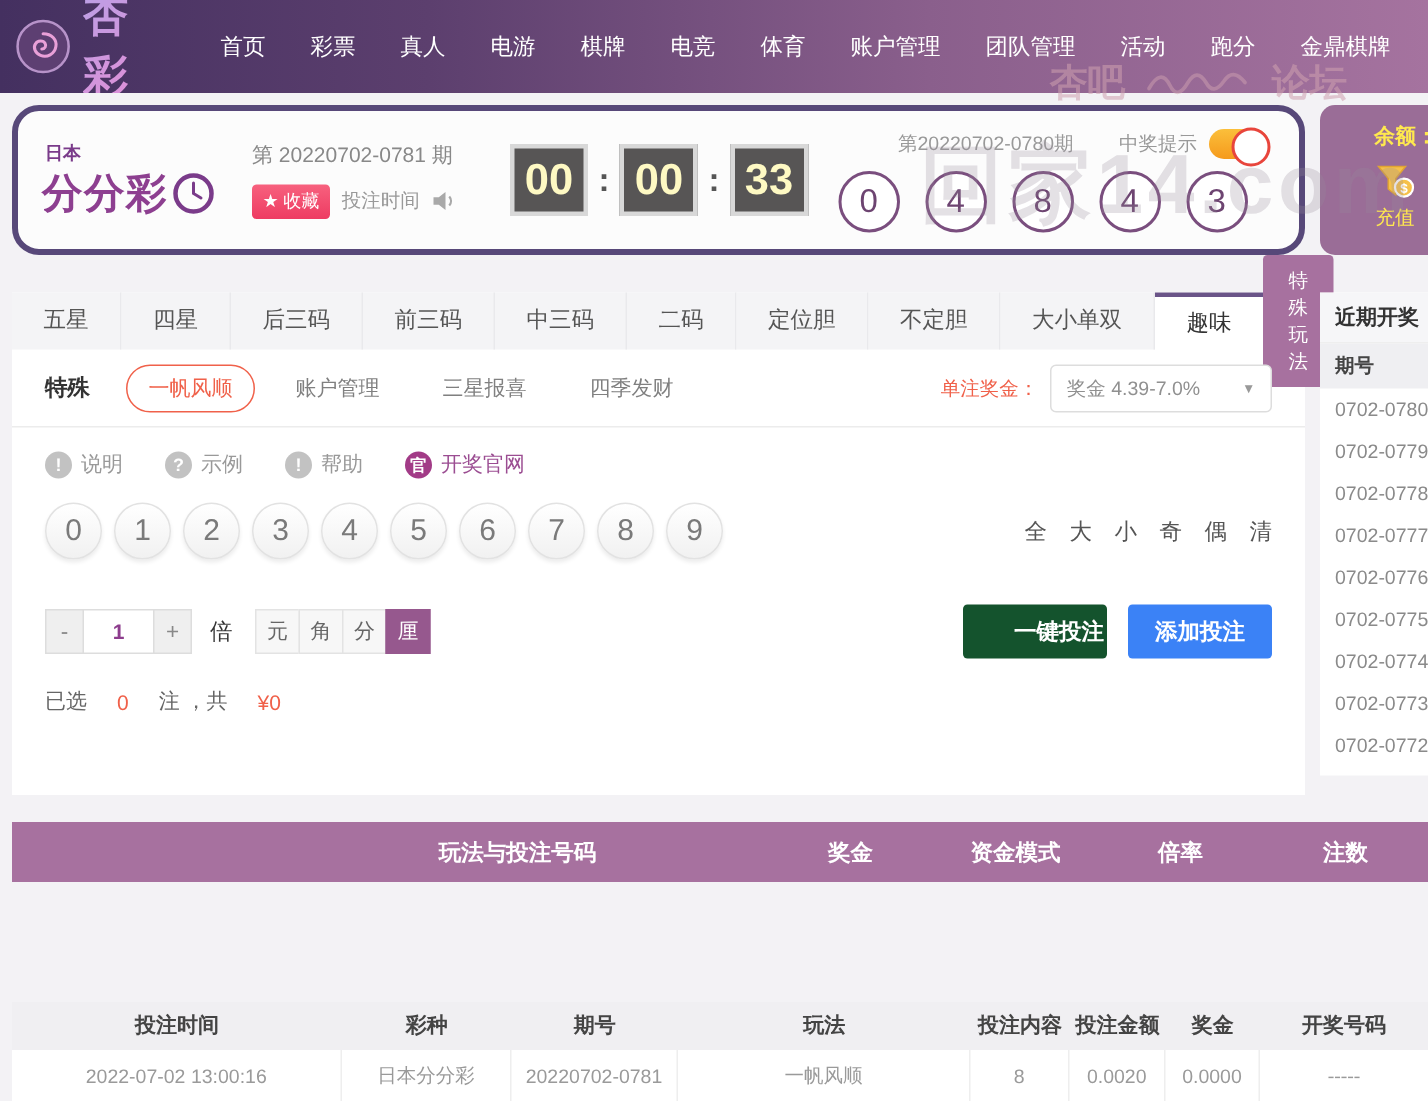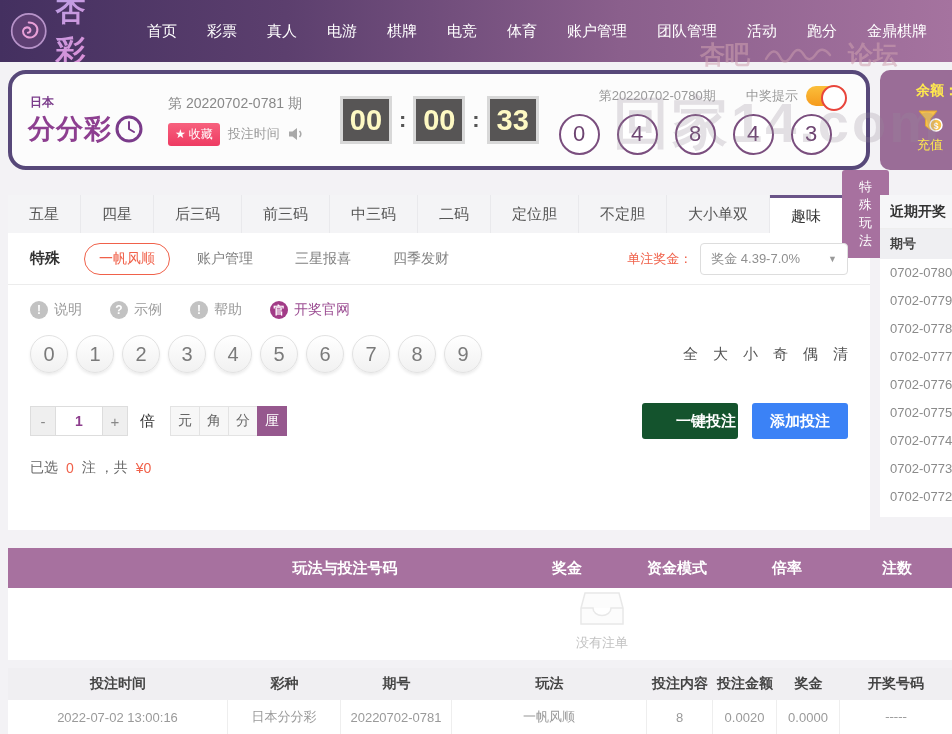--- a/index.html
+++ b/index.html
@@ -101,21 +101,21 @@
   .times{color:#333;font-size:15px;margin:0 16px 0 12px;}
   .units{display:flex;}
   .unit{width:30px;height:30px;border:1px solid #e3e3e3;background:#f7f7f7;color:#666;font-size:14px;
     display:flex;align-items:center;justify-content:center;cursor:pointer;margin-left:-1px;}
   .unit.active{background:#96588e;border-color:#96588e;color:#fff;}
   .actions{margin-left:auto;display:flex;gap:14px;}
   .qbet,.abet{width:96px;height:36px;border:none;color:#fff;font-size:15px;font-weight:bold;
     border-radius:3px;cursor:pointer;font-family:inherit;}
   .qbet{background:#14532d;padding-left:32px;}
   .abet{background:#3b82f6;}
-  .sumrow{display:flex;align-items:center;gap:8px;padding:0 22px;margin-top:20px;font-size:14px;color:#666;}
+  .sumrow{display:flex;align-items:center;gap:20px;padding:0 22px;margin-top:20px;font-size:14px;color:#666;}
   .sum-orange{color:#f0614a;}
 
   
   .recent-panel{position:absolute;left:880px;top:195px;width:90px;height:322px;background:#fff;overflow:hidden;}
   .rp-title{height:34px;display:flex;align-items:center;gap:6px;padding-left:10px;background:#f6f6f8;
     border-bottom:1px solid #eee;font-size:14px;font-weight:bold;color:#333;white-space:nowrap;}
   .rp-col{height:30px;line-height:30px;padding-left:10px;background:#efeff2;font-size:13px;
     font-weight:bold;color:#444;}
   .recent-row{height:28px;line-height:28px;padding-left:10px;color:#8a8a8a;font-size:13px;white-space:nowrap;}
 
@@ -347,29 +347,20 @@
     <div class="recent-row">0702-0772</div>
   </div>
 
   <div class="betslip-header">
     <span class="bs-cell bs-c0">玩法与投注号码</span>
     <span class="bs-cell bs-c">奖金</span>
     <span class="bs-cell bs-c">资金模式</span>
     <span class="bs-cell bs-c">倍率</span>
     <span class="bs-cell bs-c">注数</span>
   </div>
-  <div class="betslip-body">
-    <div class="empty-state">
-      <svg width="48" height="38" viewBox="0 0 48 38">
-        <path d="M7 3 h34 l4 15 v16 H3 V18 z" fill="#fcfcfc" stroke="#e8e8e8" stroke-width="1.5"></path>
-        <path d="M3 18 h12 c0 4.5 4 7.5 9 7.5 s9 -3 9 -7.5 h12" fill="#fff" stroke="#e8e8e8" stroke-width="1.5"></path>
-      </svg>
-      <span class="empty-text">没有注单</span>
-    </div>
-  </div>
 
   <div class="history-header">
     <span class="hh-cell w0">投注时间</span>
     <span class="hh-cell w1">彩种</span>
     <span class="hh-cell w2">期号</span>
     <span class="hh-cell w3">玩法</span>
     <span class="hh-cell w4">投注内容</span>
     <span class="hh-cell w5">投注金额</span>
     <span class="hh-cell w6">奖金</span>
     <span class="hh-cell w7">开奖号码</span>

